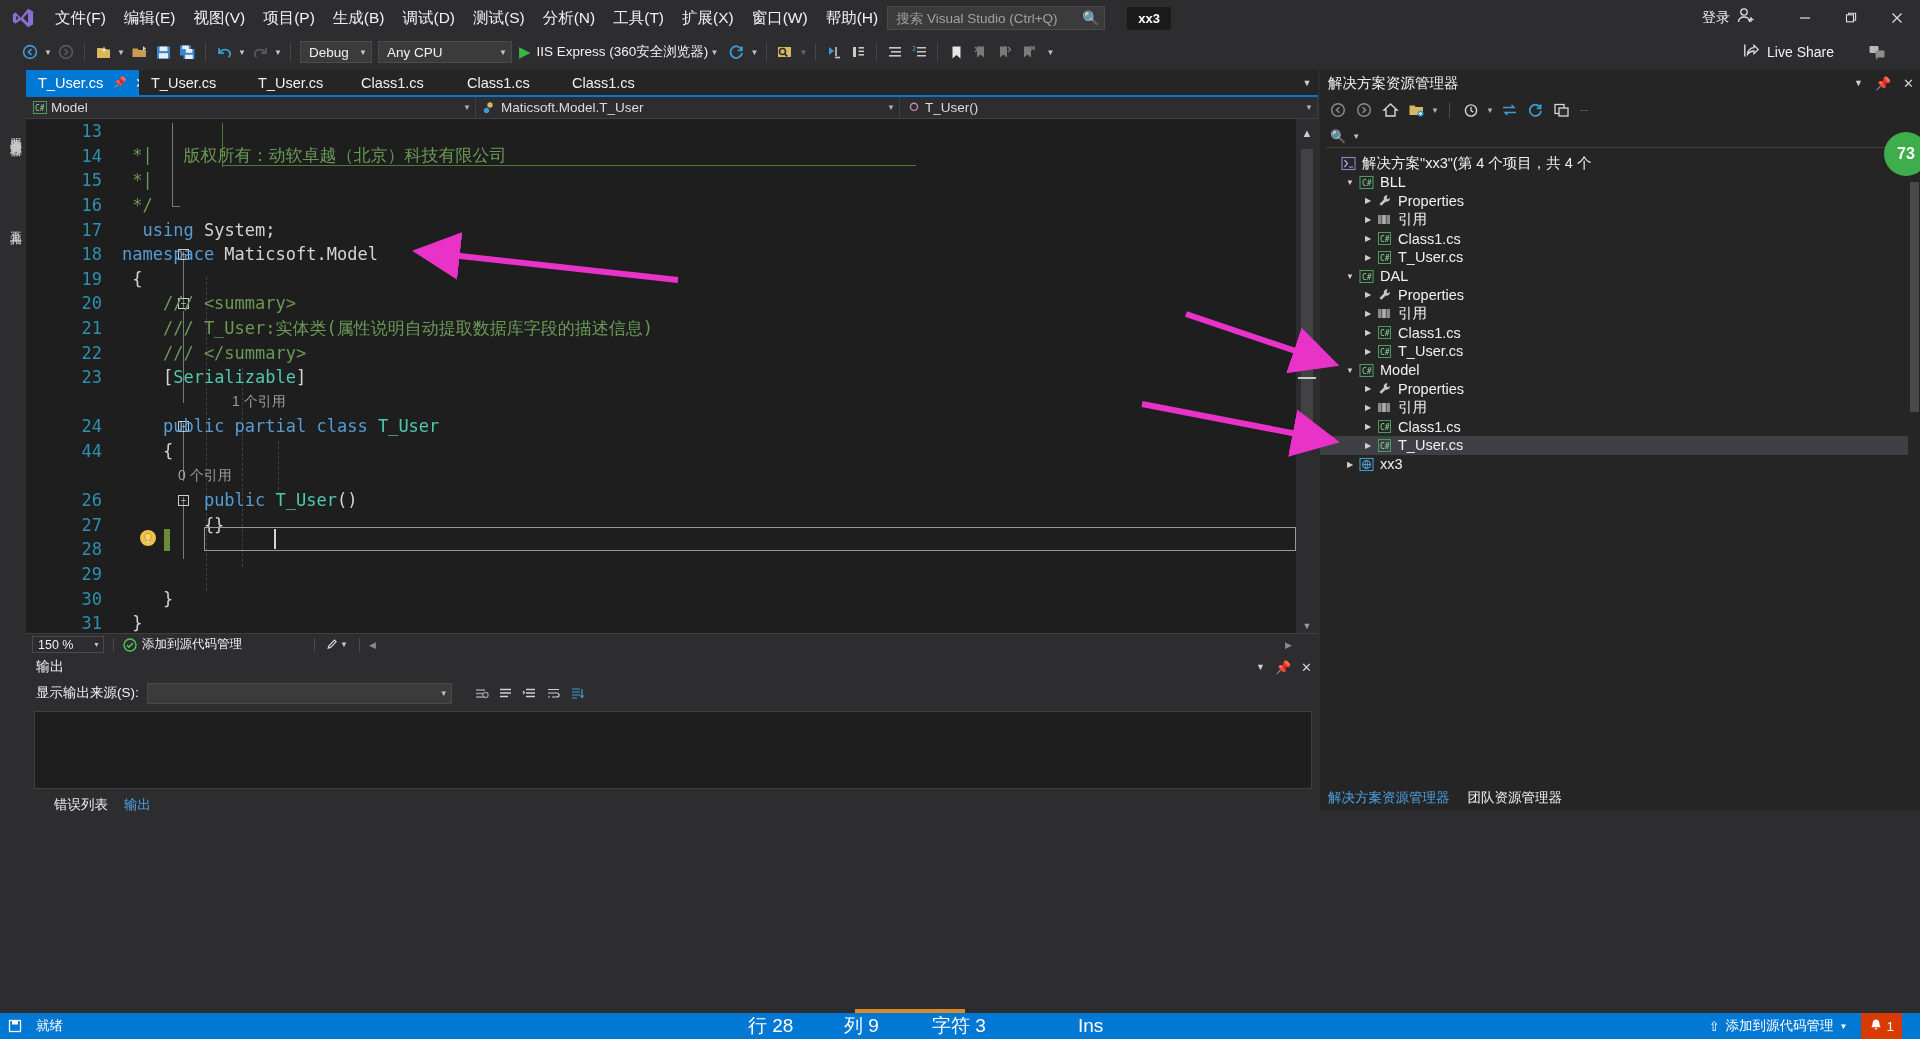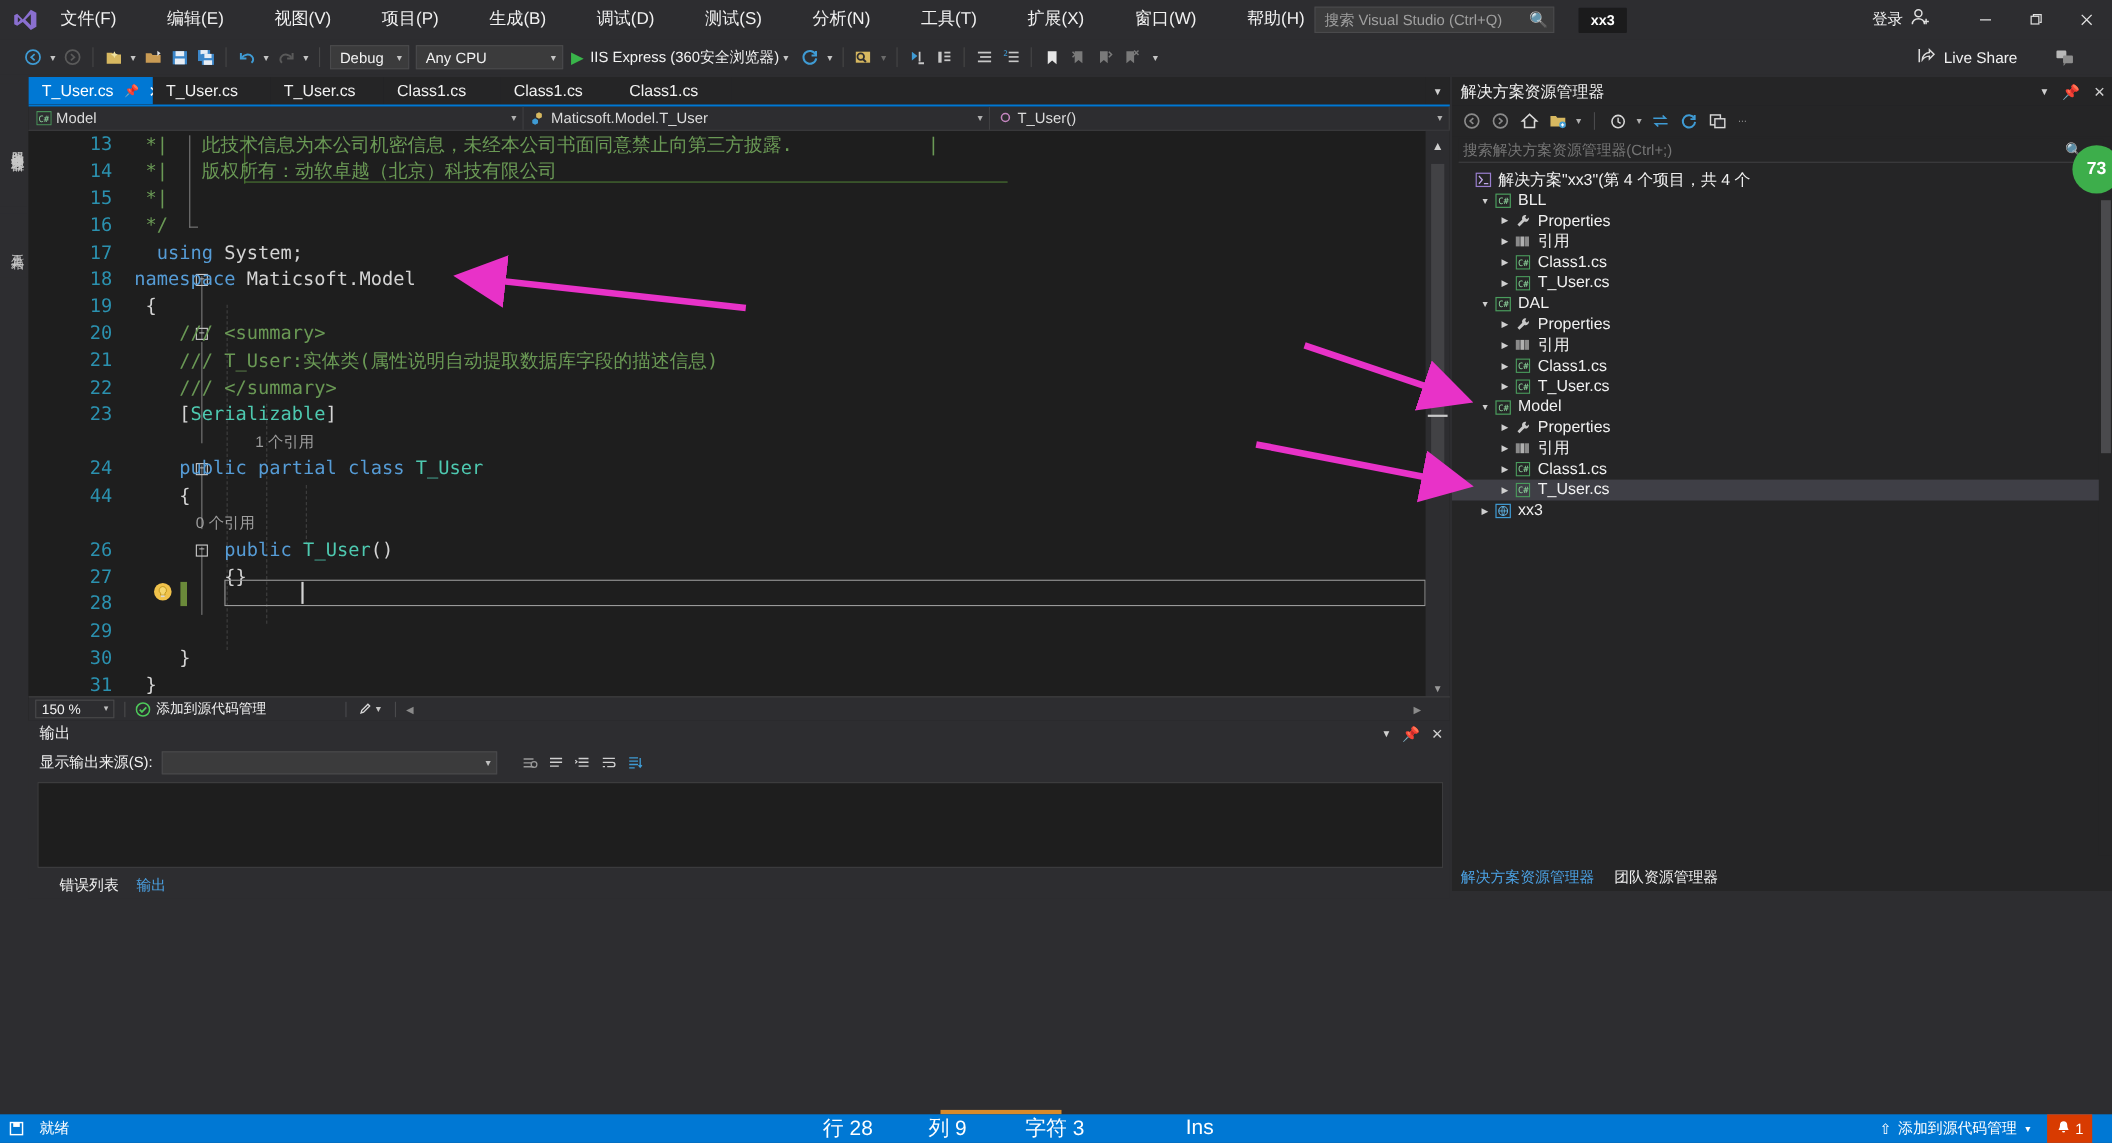--- a/index.html
+++ b/index.html
@@ -283,21 +283,21 @@
 </head>
 <body>
 
 <div id="titlebar">
   <div id="vs-logo">
     <svg viewBox="0 0 24 24">
         <path d="M17.5 2 23 5v14l-5.5 3-8-7.8L4 18l-3-1.6V7.6L4 6l5.5 5.8L17.5 2zM17.5 6.6 12 12l5.5 5.4V6.6zM4.6 9.2v5.6L7.4 12 4.6 9.2z" fill="#8a6fd0"></path>
       </svg>
   </div>
 
-  <div id="menu-row" style="display:flex;align-items:flex-end;gap:28px;">
+  <div id="menu-row" style="display:flex;align-items:flex-end;">
     <div class="menu-item">文件(F)</div>
     <div class="menu-item">编辑(E)</div>
     <div class="menu-item">视图(V)</div>
     <div class="menu-item">项目(P)</div>
     <div class="menu-item">生成(B)</div>
     <div class="menu-item">调试(D)</div>
     <div class="menu-item">测试(S)</div>
     <div class="menu-item">分析(N)</div>
     <div class="menu-item">工具(T)</div>
     <div class="menu-item">扩展(X)</div>
@@ -581,21 +581,20 @@
     <div class="block-bar" style="left:157px; top:304px; height:58px;"></div>
     <div class="block-bar" style="left:157px; top:378px; height:62px;"></div>
 
     <div style="position:absolute;left:146px;top:4px;width:8px;height:84px;border-left:1px solid #7a7a7a;border-bottom:1px solid #7a7a7a;"></div>
     <div style="position:absolute;left:196px;top:46px;width:694px;height:0;border-top:1px solid #4d7a34;"></div>
     <div style="position:absolute;left:196px;top:4px;width:0;height:44px;border-left:1px solid #4d7a34;"></div>
 
     <div id="code-lines">
         <div class="cline" style="position: absolute; top: 0px; left: 0px; right: 0px; height: 24.6px;">
           <span class="lnum">13</span>
-          <span class="ctext"><span class="cmt"> *|   此技术信息为本公司机密信息，未经本公司书面同意禁止向第三方披露.            |</span></span>
         </div>
         <div class="cline" style="position: absolute; top: 24.6px; left: 0px; right: 0px; height: 24.6px;">
           <span class="lnum">14</span>
           <span class="ctext"><span class="cmt"> *|   版权所有：动软卓越（北京）科技有限公司</span></span>
         </div>
         <div class="cline" style="position: absolute; top: 49.2px; left: 0px; right: 0px; height: 24.6px;">
           <span class="lnum">15</span>
           <span class="ctext"><span class="cmt"> *|</span></span>
         </div>
         <div class="cline" style="position: absolute; top: 73.8px; left: 0px; right: 0px; height: 24.6px;">
@@ -830,21 +829,20 @@
     <div class="se-ti">
       <svg width="17" height="16" viewBox="0 0 17 16">
           <rect x="2" y="2.5" width="9" height="9" fill="none" stroke="#d8d8d8" stroke-width="1.3"></rect>
           <rect x="6" y="6" width="9" height="8" fill="#2d2d30" stroke="#d8d8d8" stroke-width="1.3"></rect>
         </svg>
     </div>
     <span class="se-cap" style="margin-left:4px;">⋯</span>
   </div>
 
   <div id="se-search">
-    <input value="" placeholder="搜索解决方案资源管理器(Ctrl+;)" style="">
     <span style="color:#dcdcdc;font-size:13px;">🔍</span>
     <span style="font-size:8px;color:#c0c0c0;margin-left:6px;">▼</span>
   </div>
 
   <div id="se-tree">
       <div class="tnode" style="padding-left: 4px;">
         <span class="tarrow"></span>
         <span class="ticon">
           <svg width="16" height="15" viewBox="0 0 16 15">
             <rect x="1" y="1.5" width="13" height="12" fill="none" stroke="#9a7fd0" stroke-width="1.1"></rect>

